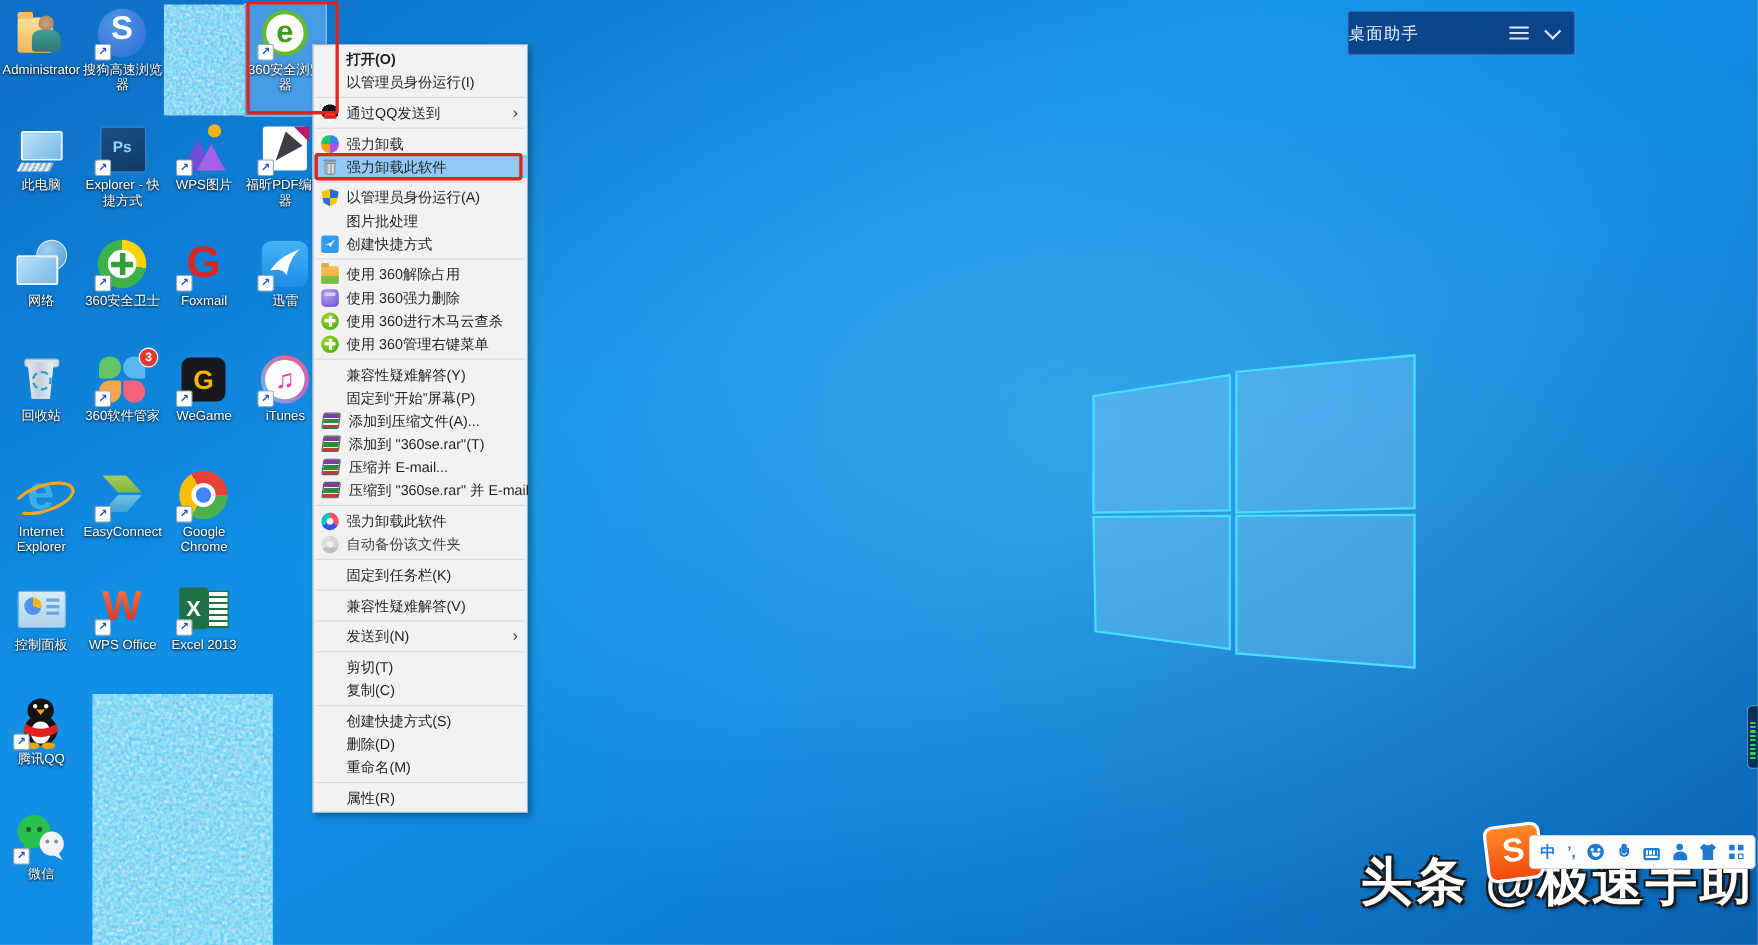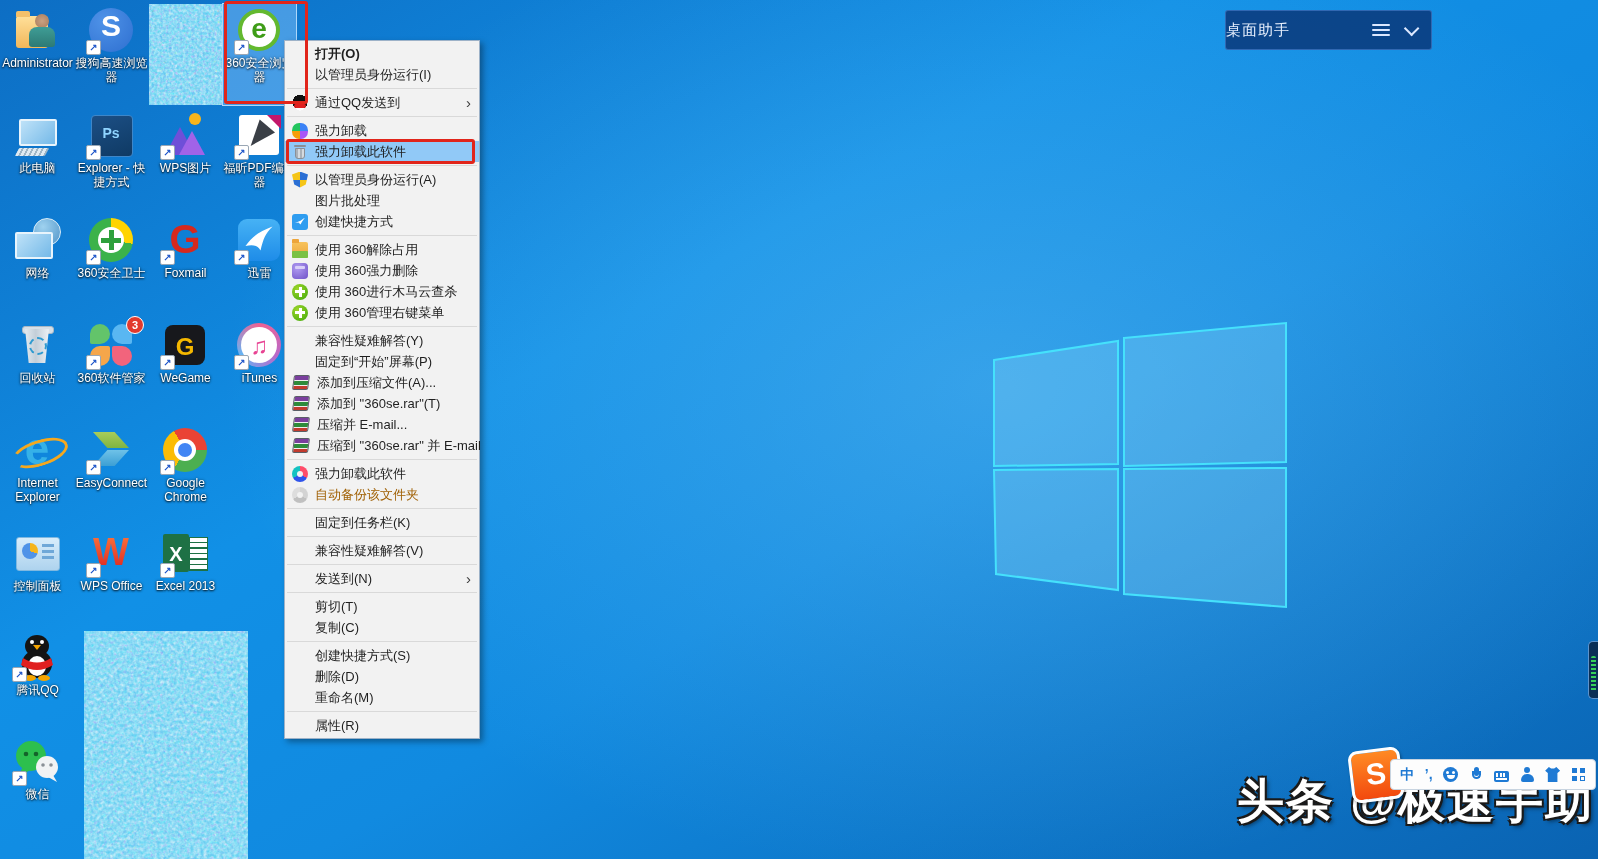--- a/index.html
+++ b/index.html
@@ -86,21 +86,21 @@
   .noiseart{position:absolute;left:0;top:0;width:73px;height:101px;}
   
   .noiseblock{position:absolute;z-index:6;overflow:hidden;background:#58c4ee;}
   .nb-bottom{left:84px;top:631px;width:164px;height:228px;}
   
   .menu{position:absolute;left:284px;top:40px;width:196px;z-index:50;background:#f2f2f2;border:1px solid #9db2c8;
         box-shadow:3px 3px 6px rgba(0,0,0,.35);padding:2px 0;box-sizing:border-box;font-size:13px;color:#1f1f1f;}
   .menu-item{position:relative;height:21px;line-height:21px;display:flex;align-items:center;padding:0 2px;}
   .menu-item.hl{background:#91c9f7;}
   .menu-item.bold .ml{font-weight:bold;}
-  .menu-item.dis .ml{color:#a16207;}
+  .menu-item.dis .ml{color:#404040;}
   .mi{width:16px;height:16px;margin:0 7px 0 5px;flex:0 0 16px;position:relative;}
   .ml{flex:1;white-space:nowrap;}
   .arrow{flex:0 0 14px;color:#3c3c3c;font-size:15px;line-height:20px;text-align:right;padding-right:6px;}
   .menu-sep{height:1px;background:#d9d9d9;margin:3px 2px;}
   .annot{position:absolute;left:1px;top:-2px;right:4px;bottom:-2px;border:3px solid #e1251b;border-radius:3px;pointer-events:none;}
   
   .mi.qq{background:radial-gradient(circle at 50% 68%,#fff 0 34%,rgba(0,0,0,0) 35%),radial-gradient(circle at 50% 45%,#111 0 62%,rgba(0,0,0,0) 63%);}
   .mi.qq:after{content:"";position:absolute;left:2px;top:9px;width:12px;height:4px;border-radius:2px;background:#e02020;}
   .mi.pinwheel{border-radius:45%;background:conic-gradient(#3b82f6 0 90deg,#a855f7 90deg 180deg,#f59e0b 180deg 270deg,#22c55e 270deg 360deg);}
   .mi.trash{background:none;}

